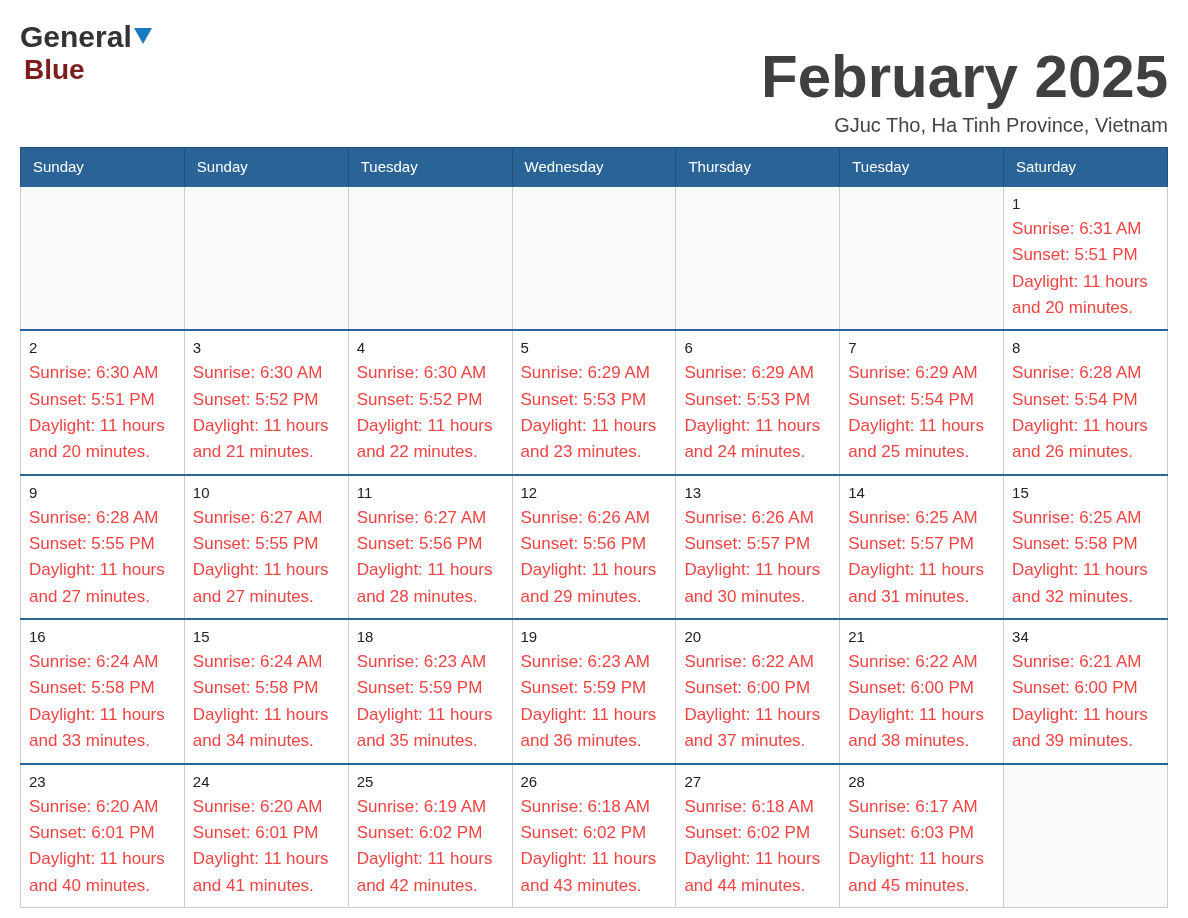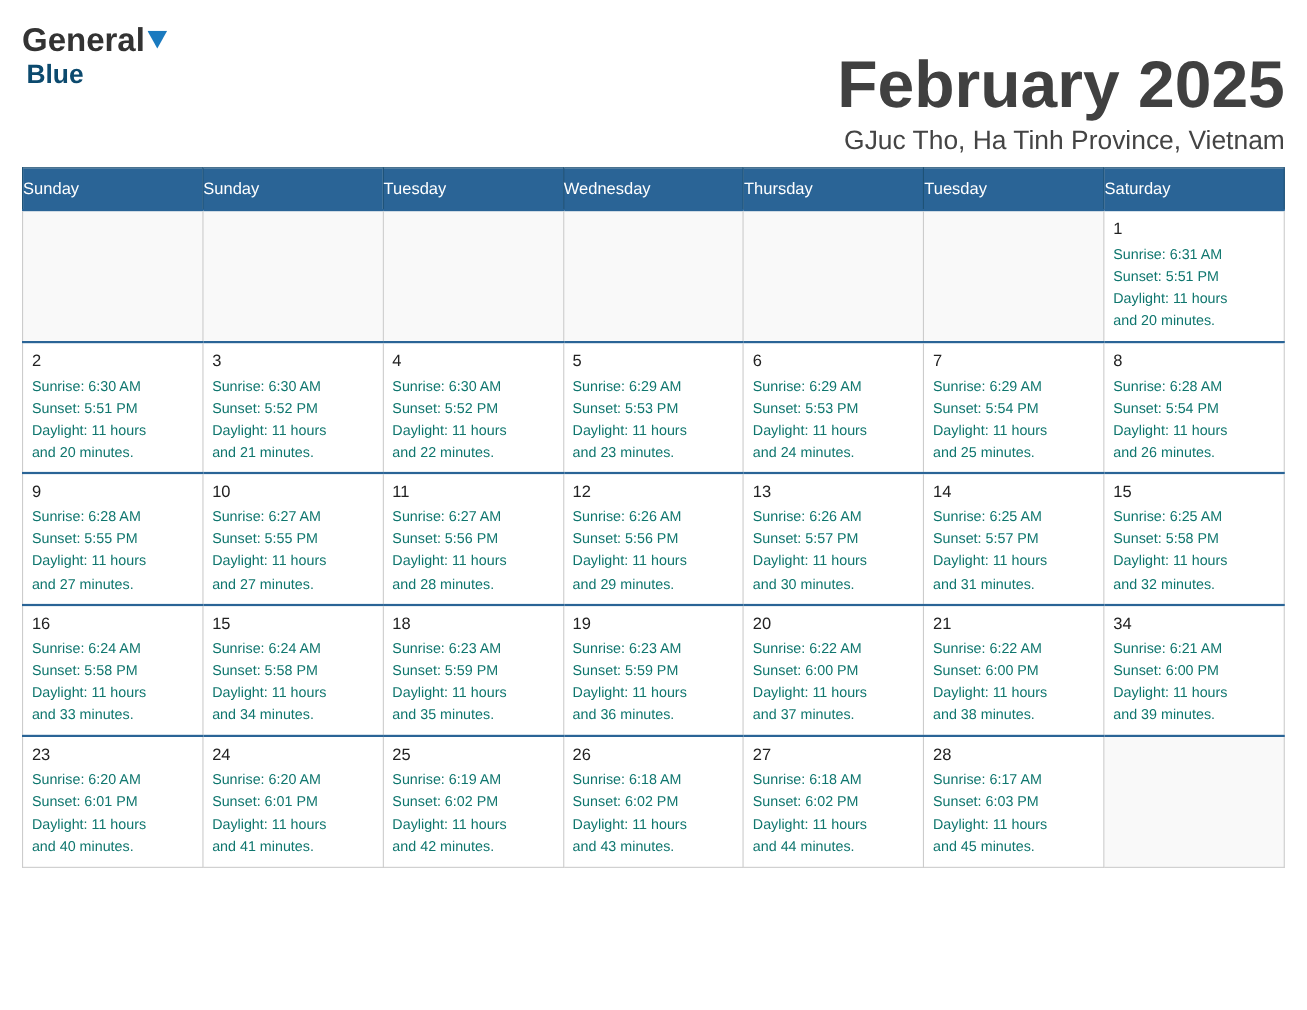--- a/index.html
+++ b/index.html
@@ -31,35 +31,35 @@
       text-align: right;
     }
     .month-title {
       font-size: 60px;
       font-weight: bold;
       color: #404040;
       line-height: 1.1;
       margin-top: 24px;
     }
     .location {
-      font-size: 24px;
+      font-size: 20px;
       color: #444;
       margin-top: 4px;
     }
     .calendar {
       width: 100%;
       border-collapse: collapse;
       margin-top: 8px;
     }
     .calendar th {
       background-color: #2a6496;
       color: #fff;
       font-size: 15px;
       font-weight: normal;
-      padding: 10px 0;
+      padding: 10px 12px;
       text-align: left;
       border: 1px solid #1e5276;
     }
     .calendar td {
       vertical-align: top;
       padding: 8px 8px;
       border: 1px solid #ccc;
       font-size: 13px;
       color: #333;
       width: 14.28%;
@@ -69,43 +69,43 @@
     .calendar td.empty {
       background: #f9f9f9;
     }
     .day-number {
       font-size: 15px;
       font-weight: normal;
       color: #222;
       margin-bottom: 4px;
     }
     .day-info {
-      font-size: 13px;
-      color: #0f766e;
+      font-size: 17px;
+      color: #ef4444;
       line-height: 1.55;
     }
     .week-row td {
       border-top: 2px solid #2a6496;
     }
   </style>
 </head>
 <body>
 
 <div class="header">
   <div class="logo">
     <div class="logo-row">
       <span class="logo-general" style="font-size:30px;font-weight:bold;color:#333;">General</span>
       <span style="display:inline-block;margin-left:2px;margin-top:4px;">
         <svg width="18" height="18" viewBox="0 0 18 18">
             <polygon points="0,0 18,0 9,16" fill="#1a7abf"></polygon>
           </svg>
       </span>
     </div>
     <div>
-      <span style="font-size:24px;font-weight:bold;color:#0c4a6e;margin-left:4px;">Blue</span>
+      <span style="font-size:28px;font-weight:bold;color:#7f1d1d;margin-left:4px;">Blue</span>
     </div>
   </div>
   <div class="title-section">
     <div class="month-title">February 2025</div>
     <div class="location">GJuc Tho, Ha Tinh Province, Vietnam</div>
   </div>
 </div>
 
 <table class="calendar">
   <thead>

